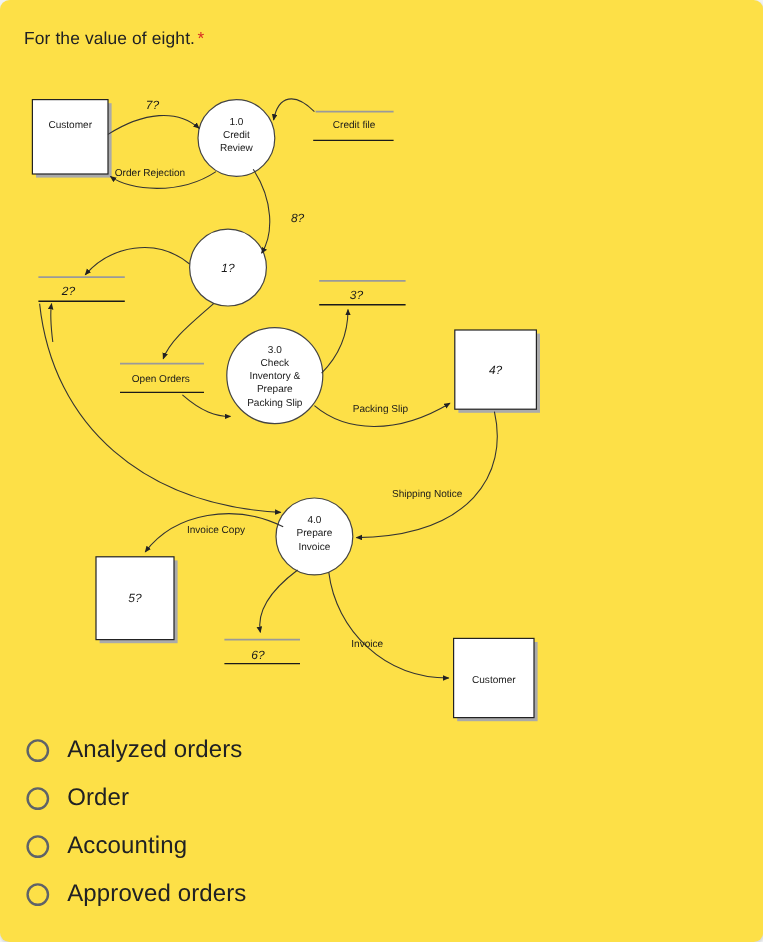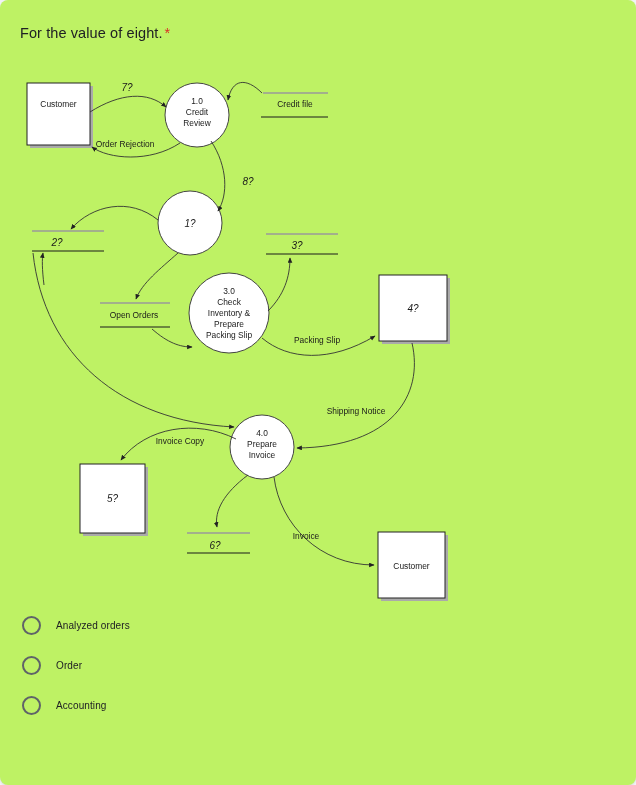--- a/index.html
+++ b/index.html
@@ -7,21 +7,21 @@
     padding: 0;
     background: #f1f3f4;
   }
   body {
     font-family: "Liberation Sans", sans-serif;
   }
   #page {
     position: relative;
     width: 636px;
     height: 785px;
-    background: #bef264;
+    background: #fde047;
     overflow: hidden;
     border-radius: 8px;
     box-shadow: 0 1px 2px rgba(0,0,0,0.10);
   }
   
   #question-title {
     position: absolute;
     left: 20px;
     top: 23px;
     font-size: 14.5px;
@@ -99,21 +99,21 @@
   .radio {
     width: 19px;
     height: 19px;
     border: 2px solid #5f6368;
     border-radius: 50%;
     box-sizing: border-box;
     flex: 0 0 auto;
   }
   .option-label {
     margin-left: 15px;
-    font-size: 10px;
+    font-size: 20px;
     color: #202124;
     letter-spacing: 0.1px;
   }
 </style>
 </head>
 <body>
 
 <div id="page">
 
   <div id="question-title">
@@ -256,15 +256,19 @@
       <span class="option-label">Analyzed orders</span>
     </div>
     <div class="option-row">
       <span class="radio"></span>
       <span class="option-label">Order</span>
     </div>
     <div class="option-row">
       <span class="radio"></span>
       <span class="option-label">Accounting</span>
     </div>
+    <div class="option-row">
+      <span class="radio"></span>
+      <span class="option-label">Approved orders</span>
+    </div>
   </div>
 
 </div>
 
 </body></html>

